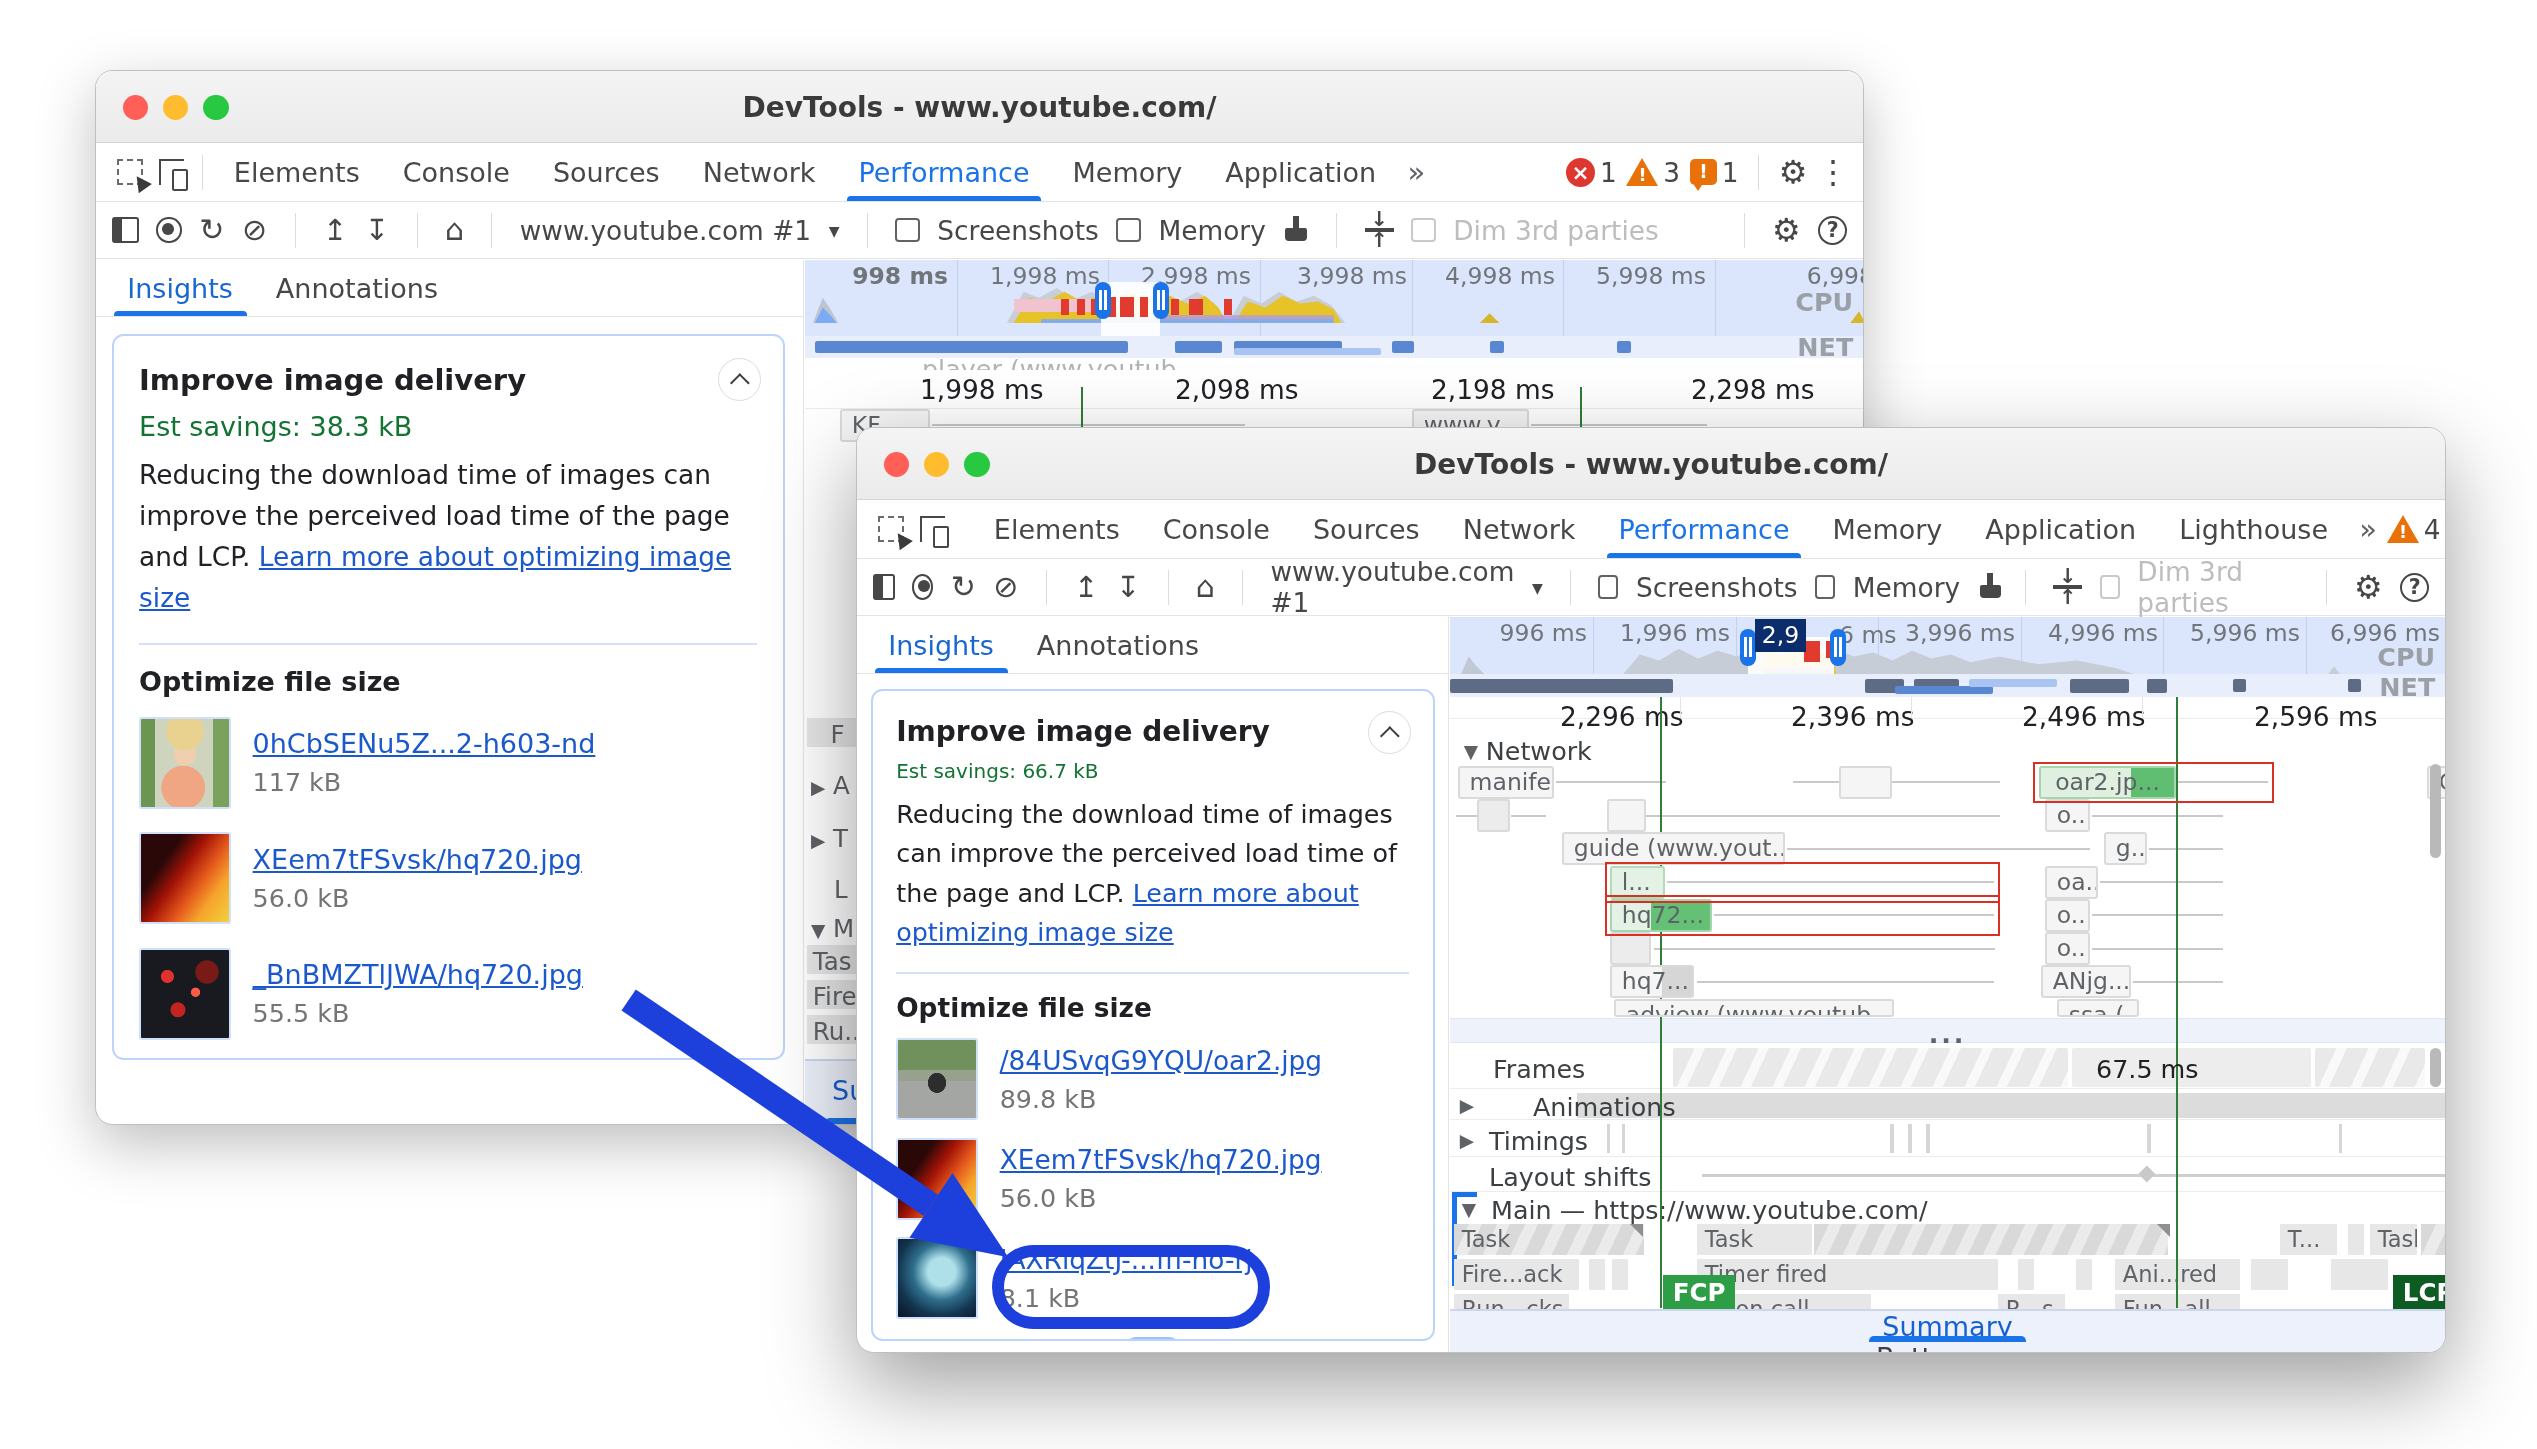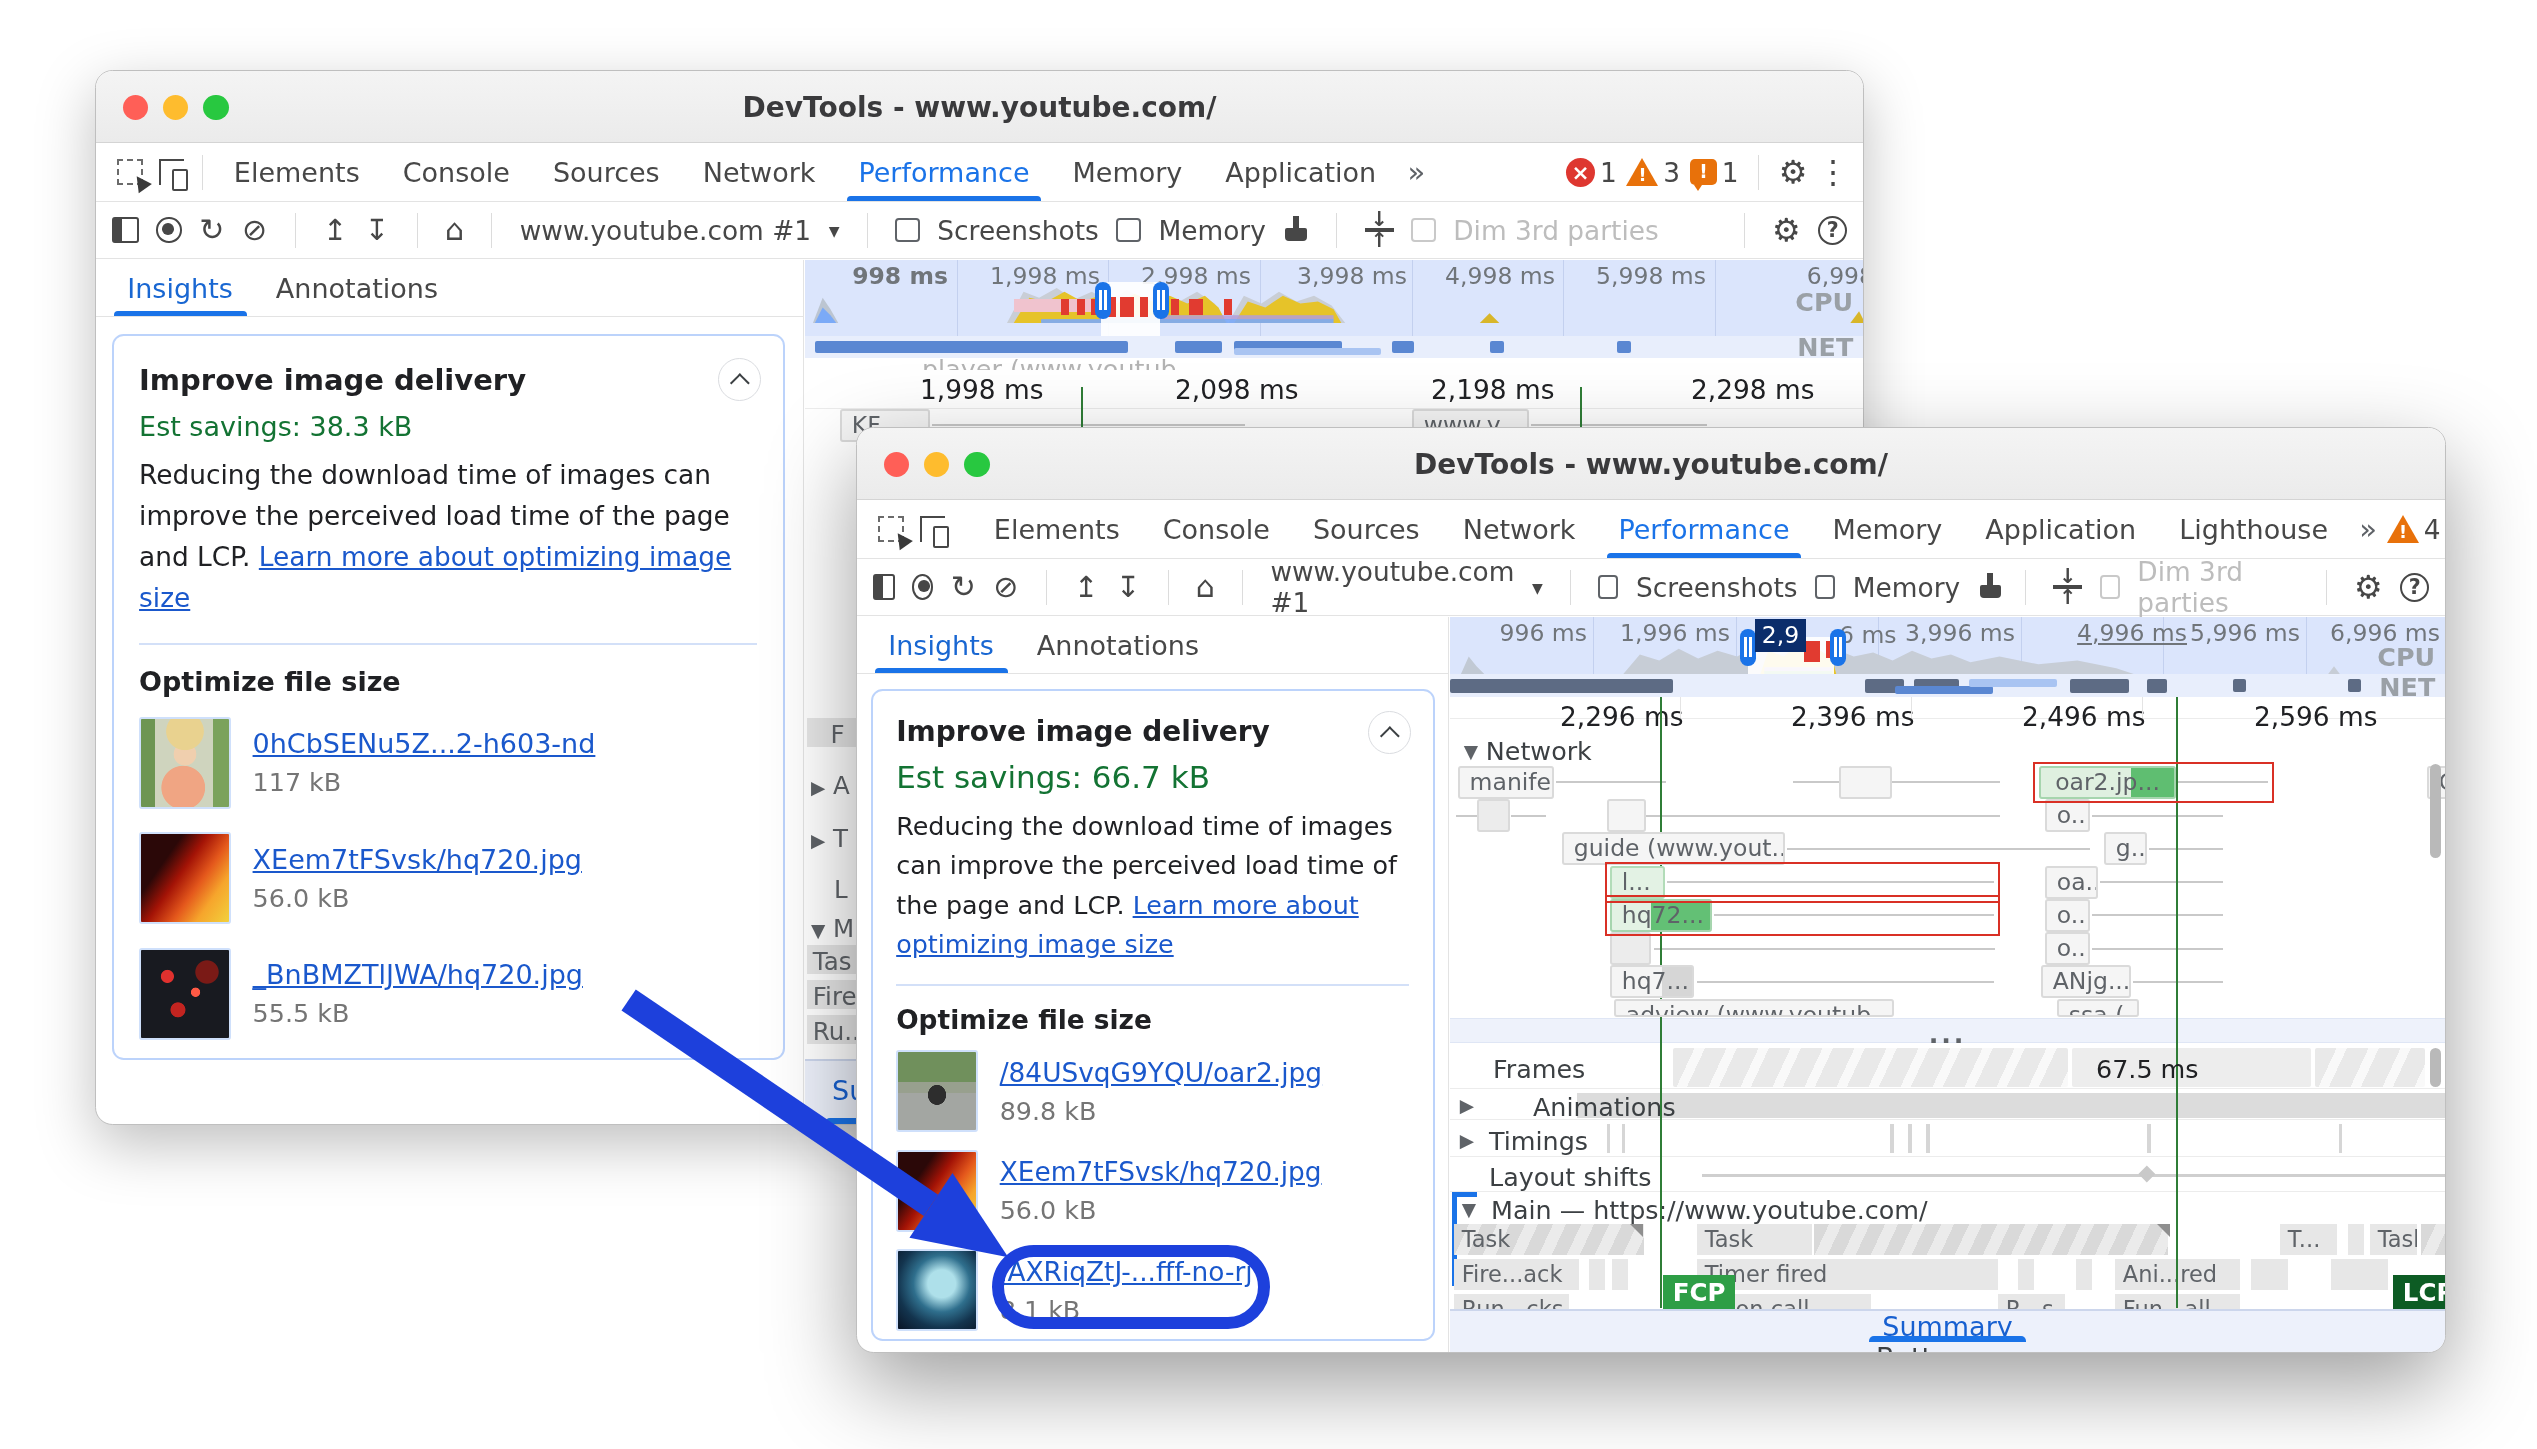--- a/index.html
+++ b/index.html
@@ -385,21 +385,21 @@
     </div>
 
     <div style="position:absolute;left:0;top:189px;bottom:0;width:592px;border-right:1px solid #e3e3e3;">
       <div class="ptabs">
         <div class="ptab active">Insights</div>
         <div class="ptab">Annotations</div>
       </div>
       <div class="icard" style="left:13.7px;top:72px;width:564px;height:652px;padding:23.5px 23.5px;">
         <div class="ictitle" style="font-size:28px;">Improve image delivery</div>
         <div class="collbtn" style="top:19.6px;"></div>
-        <div class="savings" style="font-size:31px;margin-top:11.7px;">Est savings: 66.7 kB</div>
+        <div class="savings" style="font-size:20px;margin-top:11.7px;">Est savings: 66.7 kB</div>
         <div class="idesc" style="font-size:25.4px;margin-top:11.7px;"><span>Reducing the download time of images can improve the perceived load time of the page and LCP. </span><span class="ilink">Learn more about optimizing image size</span></div>
         <div class="idiv" style="margin:19.6px 0 17.6px;"></div>
         <div class="isect" style="font-size:26.4px;margin-bottom:15.7px;">Optimize file size</div>
         <div class="fitem" style="margin-bottom:17.6px;">
           <div class="thumb t-unicycle" style="width:82px;height:82px;"></div>
           <div><a class="flink" style="font-size:26.4px;">/84USvqG9YQU/oar2.jpg</a>
             <div class="fsize">89.8 kB</div></div>
         </div>
         <div class="fitem" style="margin-bottom:17.6px;">
           <div class="thumb t-fire" style="width:82px;height:82px;"></div>
@@ -424,21 +424,21 @@
       <div class="mmap" style="left:0;top:0;right:0;height:57px;">
         <div class="vgrid" style="left:143px;"></div>
         <div class="vgrid" style="left:286px;"></div>
         <div class="vgrid" style="left:428px;"></div>
         <div class="vgrid" style="left:571px;"></div>
         <div class="vgrid" style="left:713px;"></div>
         <div class="vgrid" style="left:856px;"></div>
         <div class="mtick" style="left:0px;">996 ms</div>
         <div class="mtick" style="left:143px;">1,996 ms</div>
         <div class="mtick" style="left:428px;">3,996 ms</div>
-        <div class="mtick" style="left:600px;text-decoration:underline;">4,996 ms</div>
+        <div class="mtick" style="left:571px;">4,996 ms</div>
         <div class="mtick" style="left:713px;">5,996 ms</div>
         <div class="mtick" style="left:853px;">6,996 ms</div>
         <svg width="998" height="35" style="position:absolute;left:0;top:21.5px;" viewBox="0 0 1020 36">
           <polygon points="8,36 16,18 24,28 32,36" fill="#c1c9d4"></polygon>
           <polygon points="175,36 192,16 212,22 232,10 252,20 272,12 292,18 312,8 332,16 352,12 372,20 392,10 412,18 432,14 452,22 472,12 492,20 512,16 532,24 562,18 602,26 642,22 682,30 700,36" fill="#c7cdd6"></polygon>
           <polygon points="316,36 324,12 340,18 352,8 366,16 378,12 390,20 394,36" fill="#e8c42a"></polygon>
           <rect x="320" y="29" width="70" height="4" fill="#b39ddb"></rect>
           <rect x="320" y="33" width="70" height="3" fill="#66bb6a"></rect>
           <polygon points="900,36 906,28 912,36" fill="#c7cdd6"></polygon>
         </svg>

